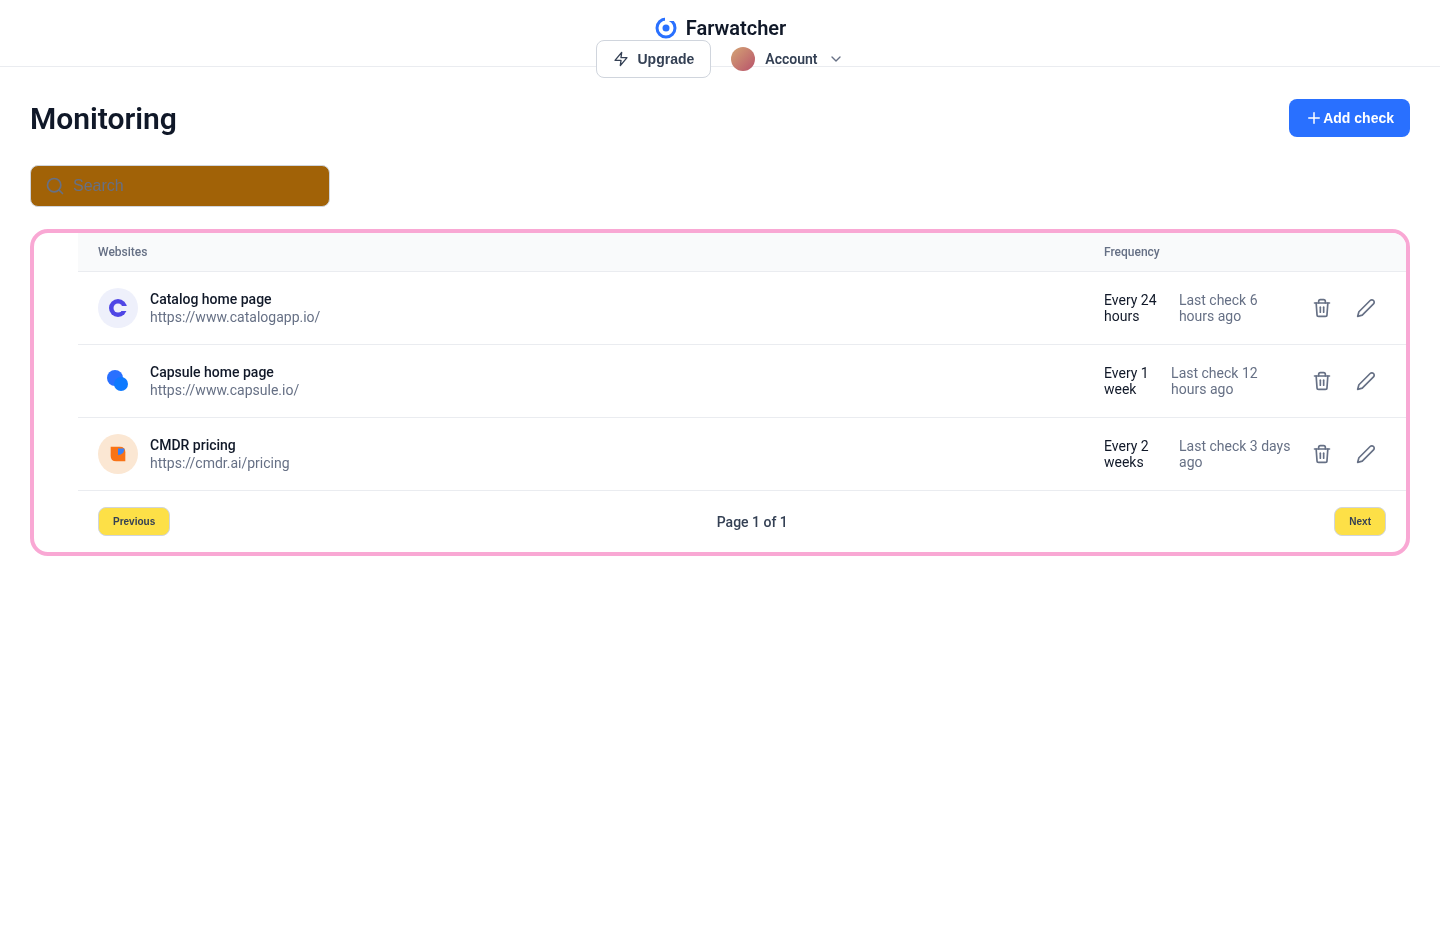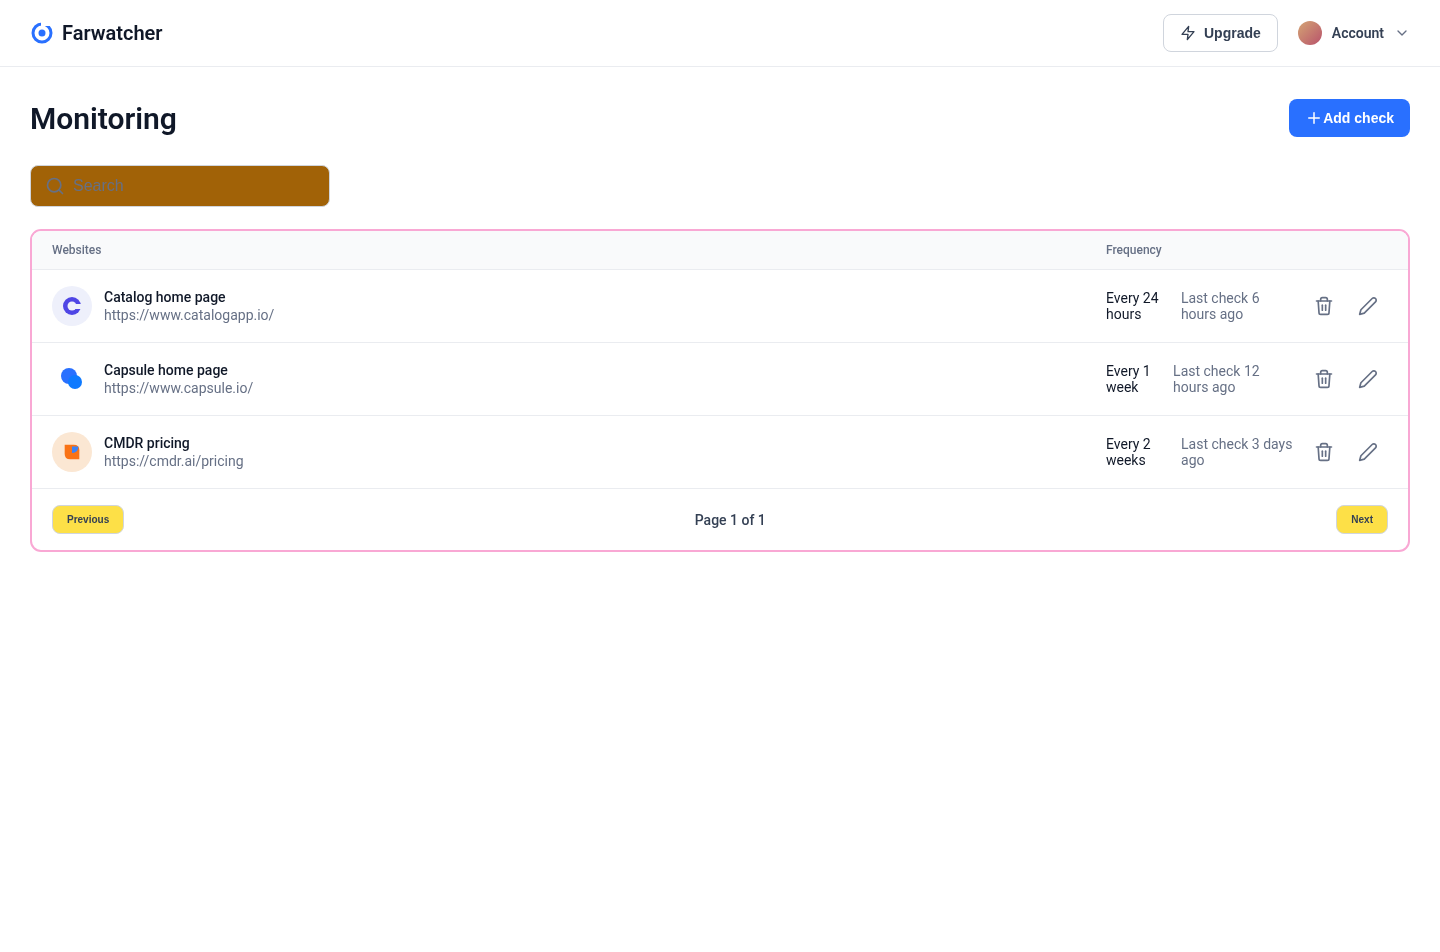--- a/index.html
+++ b/index.html
@@ -16,20 +16,21 @@
     }
 
     
     .header {
       display: flex;
       align-items: center;
       justify-content: space-between;
       padding: 16px 30px;
       border-bottom: 1px solid #EAECF0;
       height: 67px;
+      flex-direction: column;
     }
 
     .logo {
       display: flex;
       align-items: center;
       gap: 8px;
       font-size: 20px;
       font-weight: 600;
       color: #101828;
     }
@@ -136,23 +137,24 @@
       width: 100%;
       background: transparent;
     }
 
     .search-input::placeholder {
       color: #667085;
     }
 
     
     .table-container {
-      border: 2px solid #f9a8d4;
-      border-radius: 11px;
+      border: 4px solid #f9a8d4;
+      border-radius: 18px;
       overflow: hidden;
+      padding-left: 44px;
     }
 
     .table-header {
       display: flex;
       background: #F9FAFB;
       border-bottom: 1px solid #EAECF0;
       padding: 12px 20px;
     }
 
     .th-websites {

